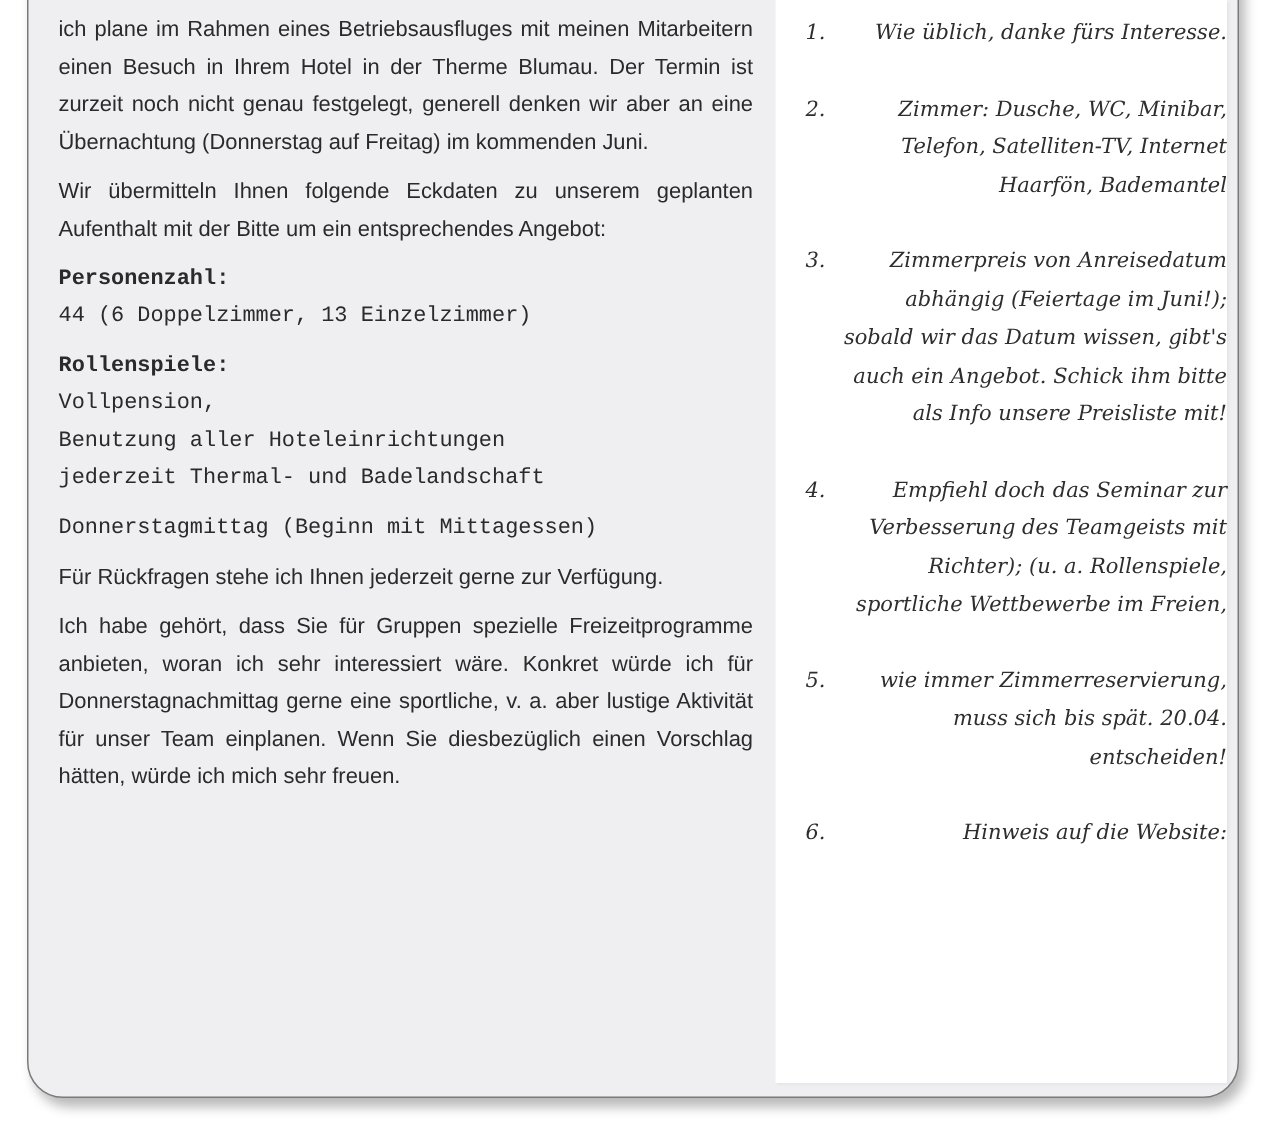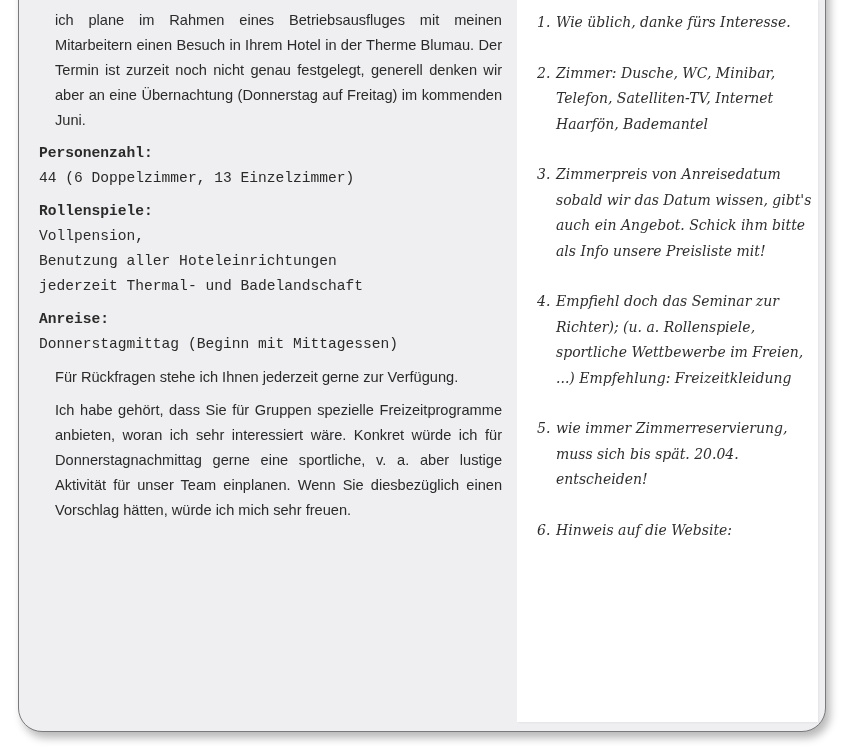--- a/index.html
+++ b/index.html
@@ -26,21 +26,21 @@
       position: absolute;
       left: 39px;
       top: 8px;
       width: 463px;
       font-family: "Liberation Sans", sans-serif;
       font-size: 14.6px;
       line-height: 25px;
       color: #2a2a2a;
     }
     .letter p {
-      margin: 0 0 8px 16px;
+      margin: 0 0 8px 0;
       text-align: justify;
     }
     .letter .block { margin: 0 0 8px 0; font-family: Liberation Mono, monospace; }
     .letter .label { font-weight: bold; display: block; }
     .letter .line { display: block; }
     .notes {
       position: absolute;
       left: 517px;
       top: 0;
       width: 301px;
@@ -62,42 +62,42 @@
       position: relative;
       padding-left: 19px;
       margin-bottom: 25px;
       width: 262px;
     }
     .notes li .num {
       position: absolute;
       left: 0;
       top: 0;
     }
-    .notes li .ln { display: block; white-space: nowrap; }
+    .notes li .ln { display: block; white-space: nowrap; text-align: right; }
   </style>
 </head>
 <body>
 
 <div class="frame"></div>
 
 <div class="letter">
   <p>ich plane im Rahmen eines Betriebsausfluges mit meinen Mitarbeitern einen Besuch in Ihrem Hotel in der Therme Blumau. Der Termin ist zurzeit noch nicht genau festgelegt, generell denken wir aber an eine Übernachtung (Donnerstag auf Freitag) im kommenden Juni.</p>
+  <p>Wir übermitteln Ihnen folgende Eckdaten zu unserem geplanten Aufenthalt mit der Bitte um ein entsprechendes Angebot:</p>
 
   <div class="block">
     <span class="label">Personenzahl:</span>
     <span class="line">44 (6 Doppelzimmer, 13 Einzelzimmer)</span>
   </div>
   <div class="block">
     <span class="label">Rollenspiele:</span>
     <span class="line">Vollpension,</span>
     <span class="line">Benutzung aller Hoteleinrichtungen</span>
     <span class="line">jederzeit Thermal- und Badelandschaft</span>
   </div>
   <div class="block">
-    <span class="label">Anreise:</span>
     <span class="line">Donnerstagmittag (Beginn mit Mittagessen)</span>
   </div>
 
   <p>Für Rückfragen stehe ich Ihnen jederzeit gerne zur Verfügung.</p>
   <p>Ich habe gehört, dass Sie für Gruppen spezielle Freizeitprogramme anbieten, woran ich sehr interessiert wäre. Konkret würde ich für Donnerstagnachmittag gerne eine sportliche, v. a. aber lustige Aktivität für unser Team einplanen. Wenn Sie diesbezüglich einen Vorschlag hätten, würde ich mich sehr freuen.</p>
 
 </div>
 
 <div class="notes">
   <ol>
@@ -107,30 +107,31 @@
     </li>
     <li>
       <span class="num">2.</span>
       <span class="ln">Zimmer: Dusche, WC, Minibar,</span>
       <span class="ln">Telefon, Satelliten-TV, Internet</span>
       <span class="ln">Haarfön, Bademantel</span>
     </li>
     <li>
       <span class="num">3.</span>
       <span class="ln">Zimmerpreis von Anreisedatum</span>
+      <span class="ln">abhängig (Feiertage im Juni!);</span>
       <span class="ln">sobald wir das Datum wissen, gibt's</span>
       <span class="ln">auch ein Angebot. Schick ihm bitte</span>
       <span class="ln">als Info unsere Preisliste mit!</span>
     </li>
     <li>
       <span class="num">4.</span>
       <span class="ln">Empfiehl doch das Seminar zur</span>
+      <span class="ln">Verbesserung des Teamgeists mit</span>
       <span class="ln">Richter); (u. a. Rollenspiele,</span>
       <span class="ln">sportliche Wettbewerbe im Freien,</span>
-      <span class="ln">...) Empfehlung: Freizeitkleidung</span>
     </li>
     <li>
       <span class="num">5.</span>
       <span class="ln">wie immer Zimmerreservierung,</span>
       <span class="ln">muss sich bis spät. 20.04.</span>
       <span class="ln">entscheiden!</span>
     </li>
     <li>
       <span class="num">6.</span>
       <span class="ln">Hinweis auf die Website:</span>

